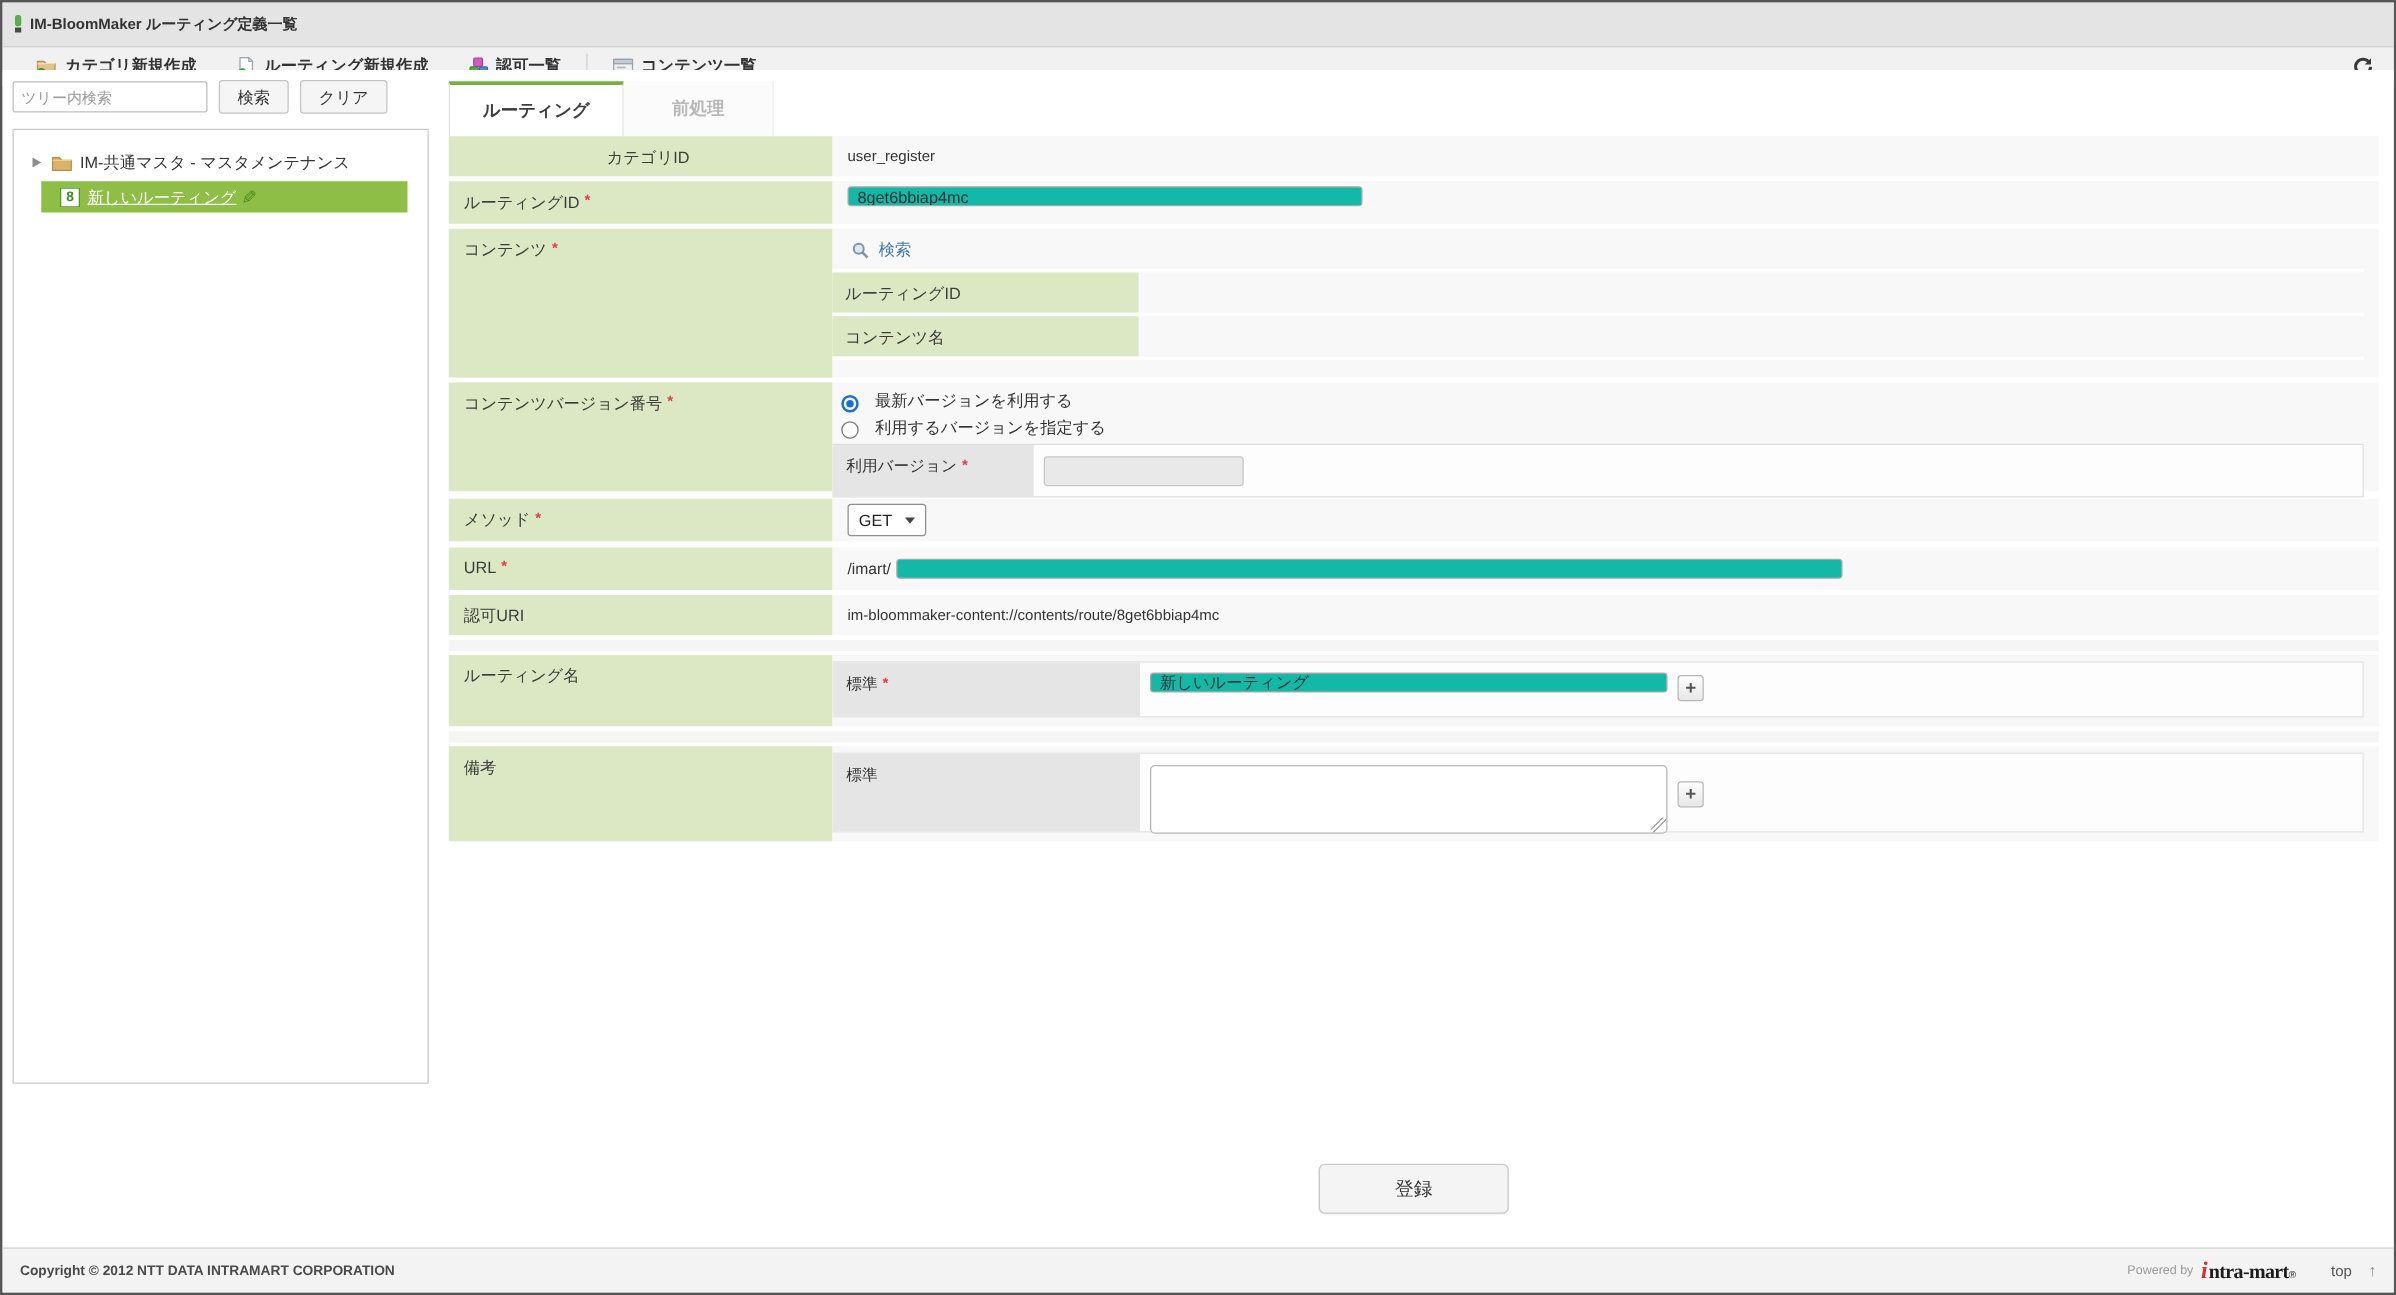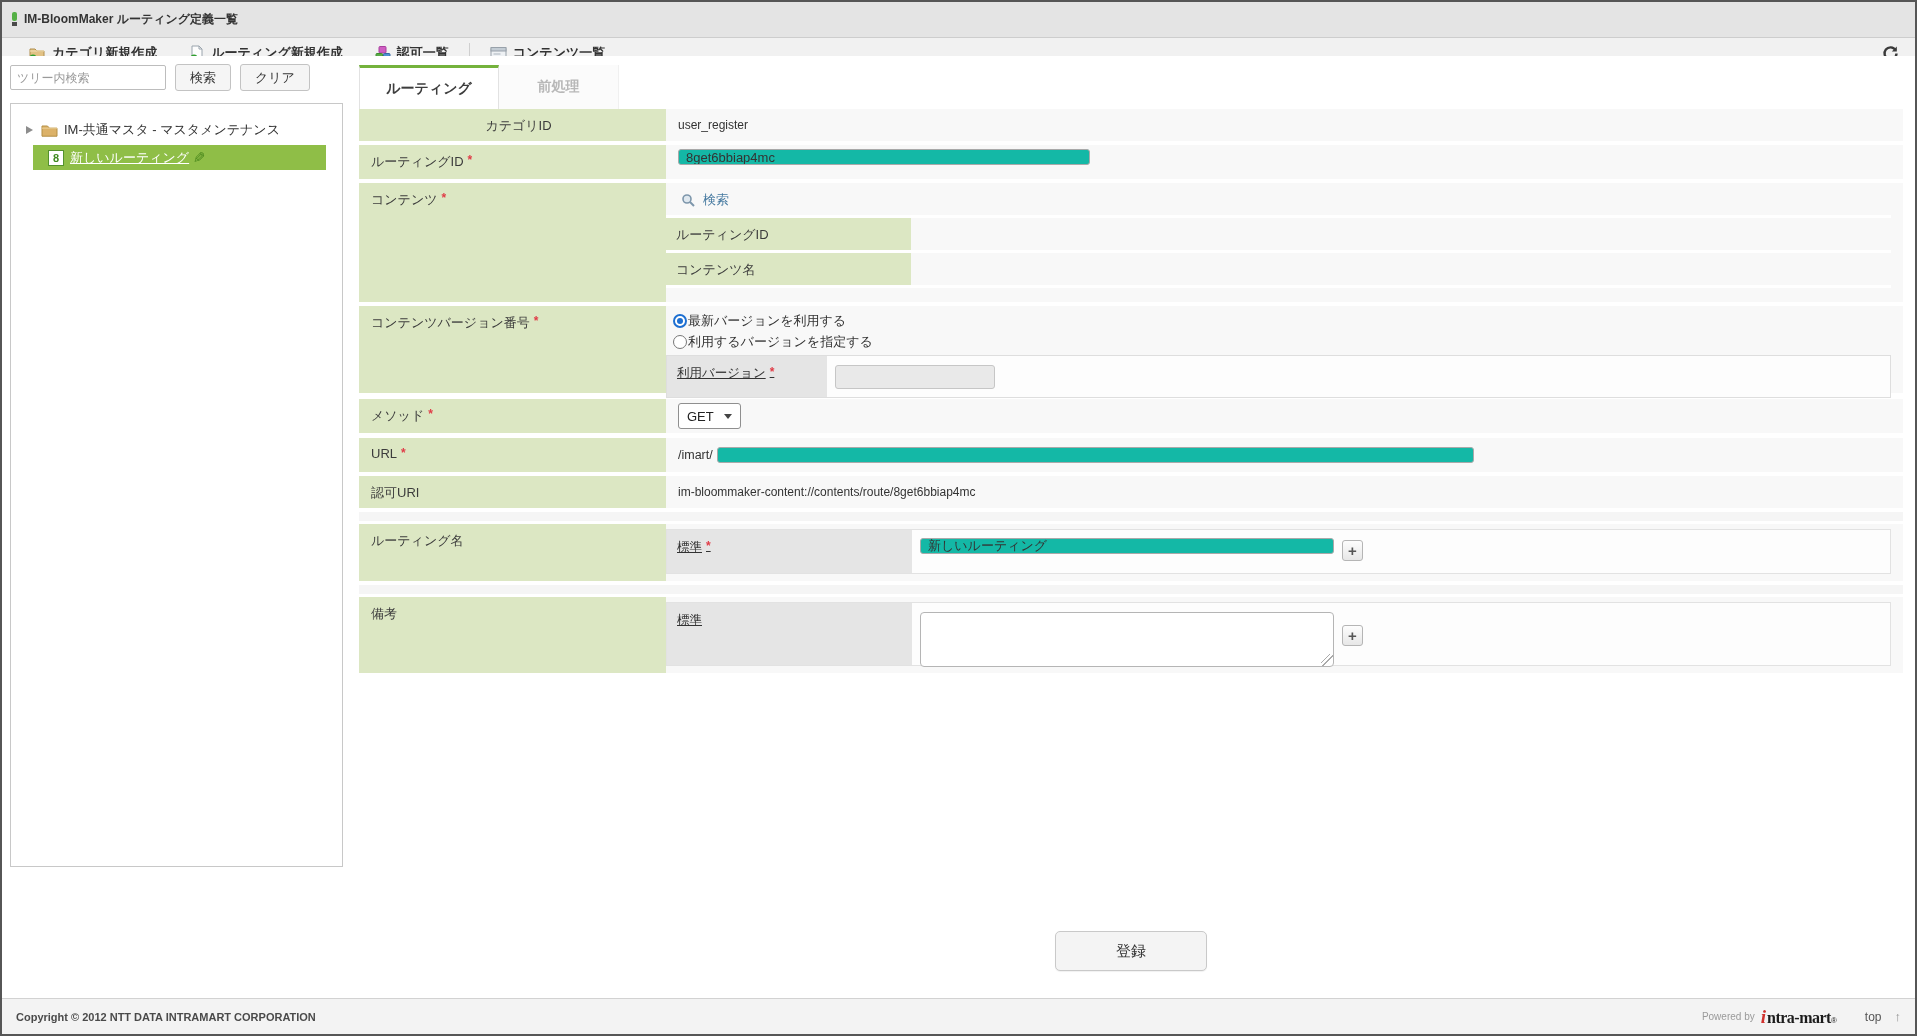--- a/index.html
+++ b/index.html
@@ -75,28 +75,28 @@
   
   .sub-wrap{ margin-right:12px; }
   .search-link-row{ display:flex; align-items:center; gap:7px; height:33px; padding-left:15px;
                     border-bottom:3px solid #fff; }
   .search-link{ color:#44789f; font-size:13px; text-decoration:none; cursor:pointer;}
   .sub-row{ display:flex; border-bottom:3px solid #fff; }
   .sub-label{ width:245px; flex:0 0 245px; background:#dce7c3; padding:8px 0 8px 10px; font-size:13px; color:#3c3c3c;}
   .sub-value{ flex:1; background:#f8f8f8; }
 
   
-  .radio-line{ display:flex; align-items:center; gap:1px; font-size:13px; color:#333; margin:3px 0 2px 7px;font-family:Liberation Serif, serif;}
+  .radio-line{ display:flex; align-items:flex-end; gap:13px; font-size:13px; color:#333; margin:3px 0 2px 7px;font-family:Liberation Serif, serif;}
   .radio{ width:14px; height:14px; border-radius:50%; background:#fff; border:1px solid #777; flex:0 0 auto; position:relative;}
   .radio.checked{ border:2px solid #1d6fd1; }
   .radio.checked::after{ content:""; position:absolute; left:2px; top:2px; width:6px; height:6px;
                           border-radius:50%; background:#1d6fd1; }
   .ver-box{ margin:4px 12px 7px 0; border:1px solid #dedede; background:#fdfdfd; display:flex; align-items:center; height:43px;}
   .gray-cell{ background:#e5e5e5; height:100%; display:flex; align-items:flex-start; padding:9px 0 0 10px;
-              font-size:12.5px; color:#333;text-decoration:underline; }
+              font-size:12.5px; color:#333; }
   .ver-cell{ width:160px; flex:0 0 160px; }
   .dis-input{ width:160px; height:24px; margin-left:8px; background:#e9e9e9; border:1px solid #c6c6c6;
               border-radius:3px; }
 
   
   .select-box{ display:inline-flex; align-items:center; border:1px solid #8f8f8f; border-radius:3px;
                background:#fff; height:26px; padding:0 8px; gap:10px; margin:4px 0 4px 12px; cursor:pointer;}
   .select-box .val{ font-size:13px; color:#222; }
   .caret{ width:0; height:0; border-top:5px solid #444; border-left:4px solid transparent; border-right:4px solid transparent;}
 

